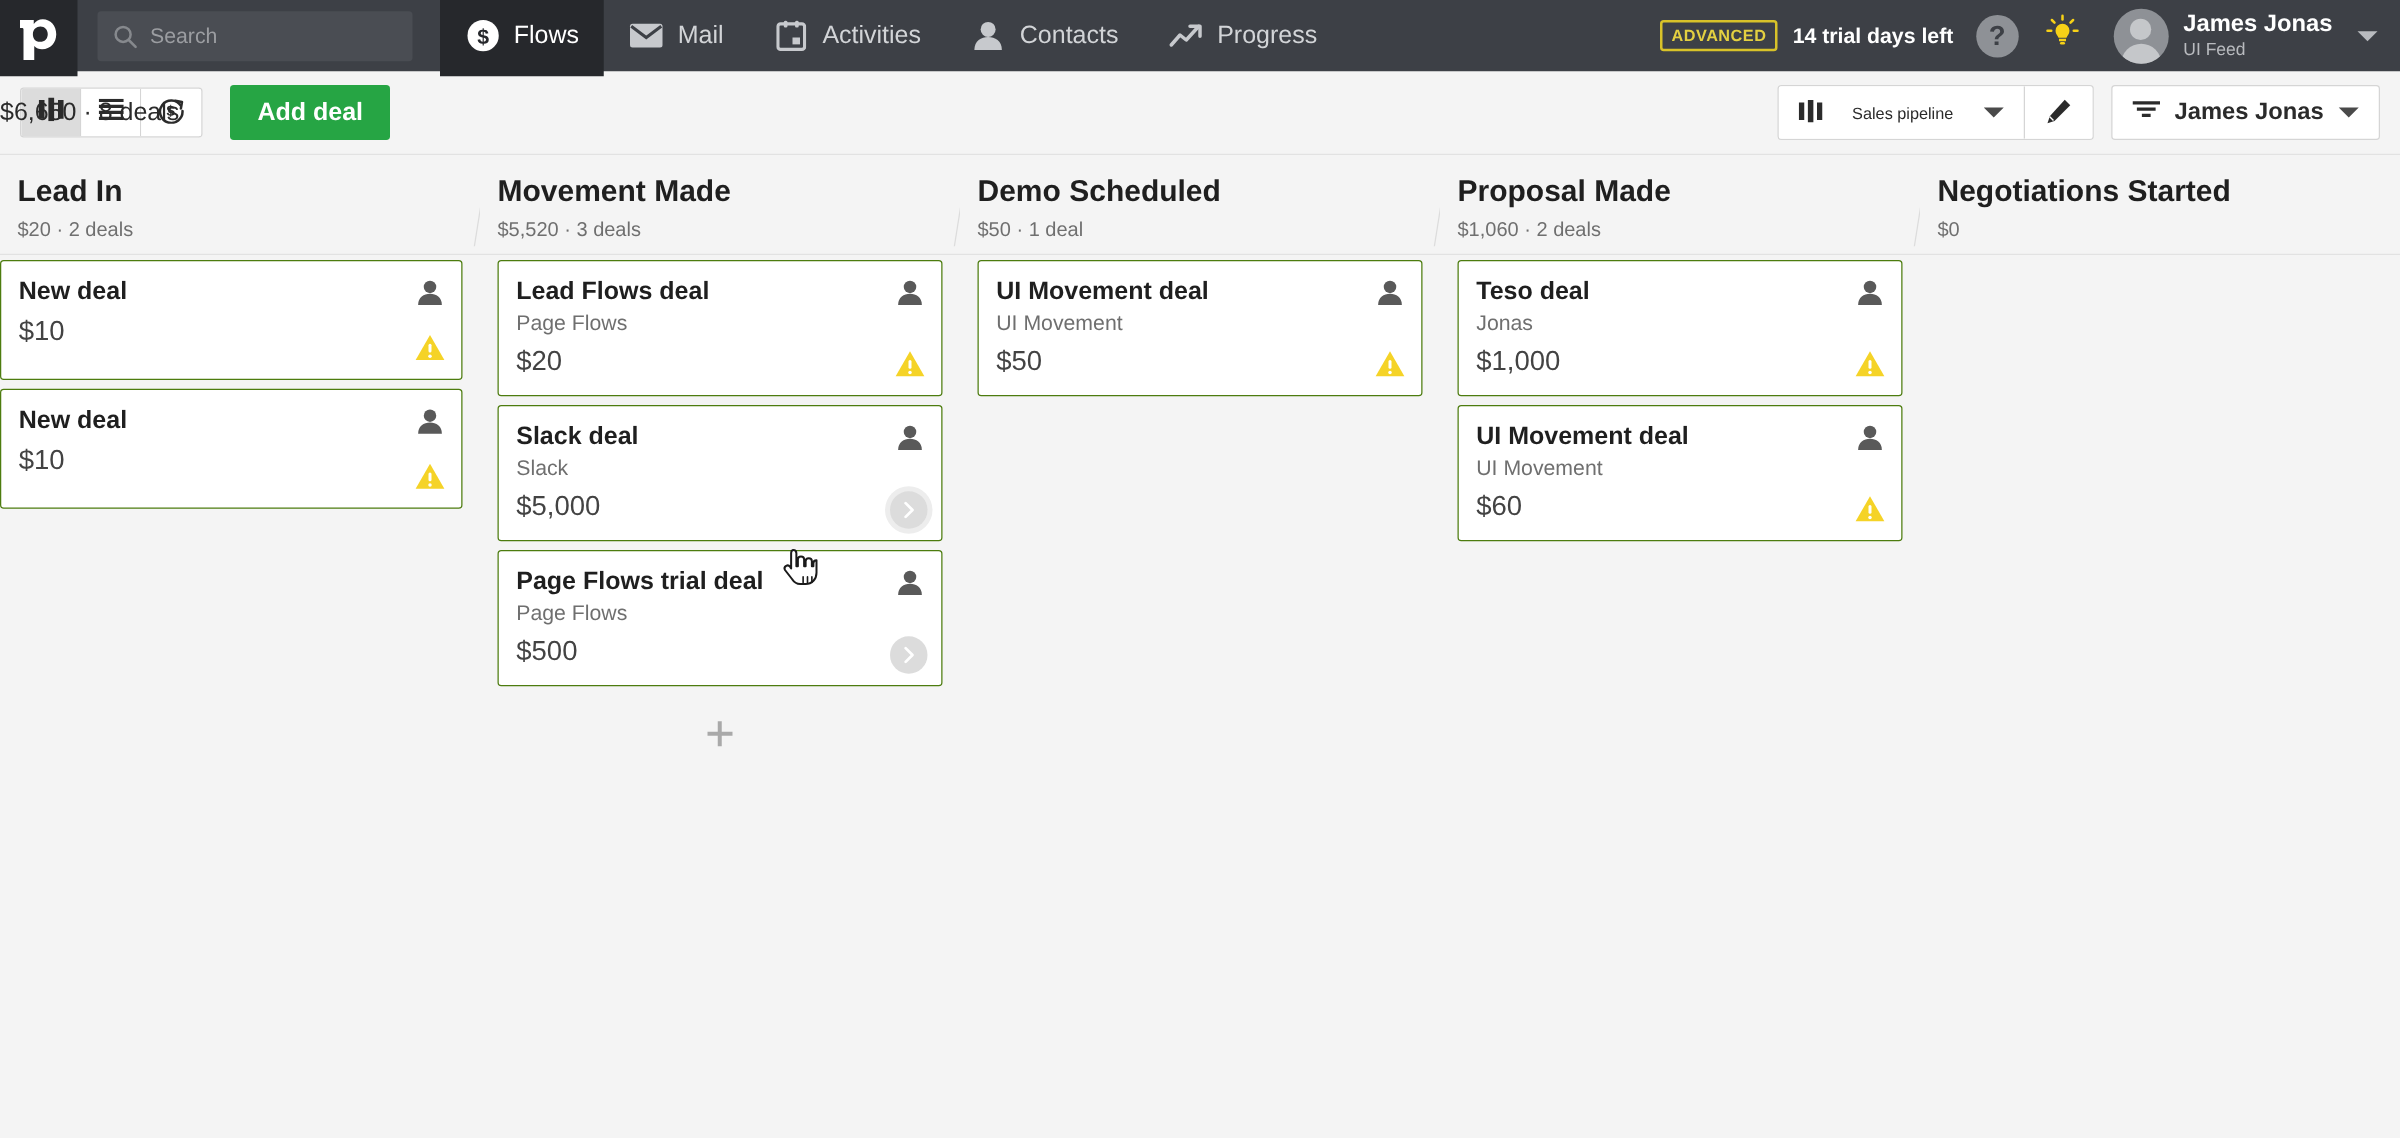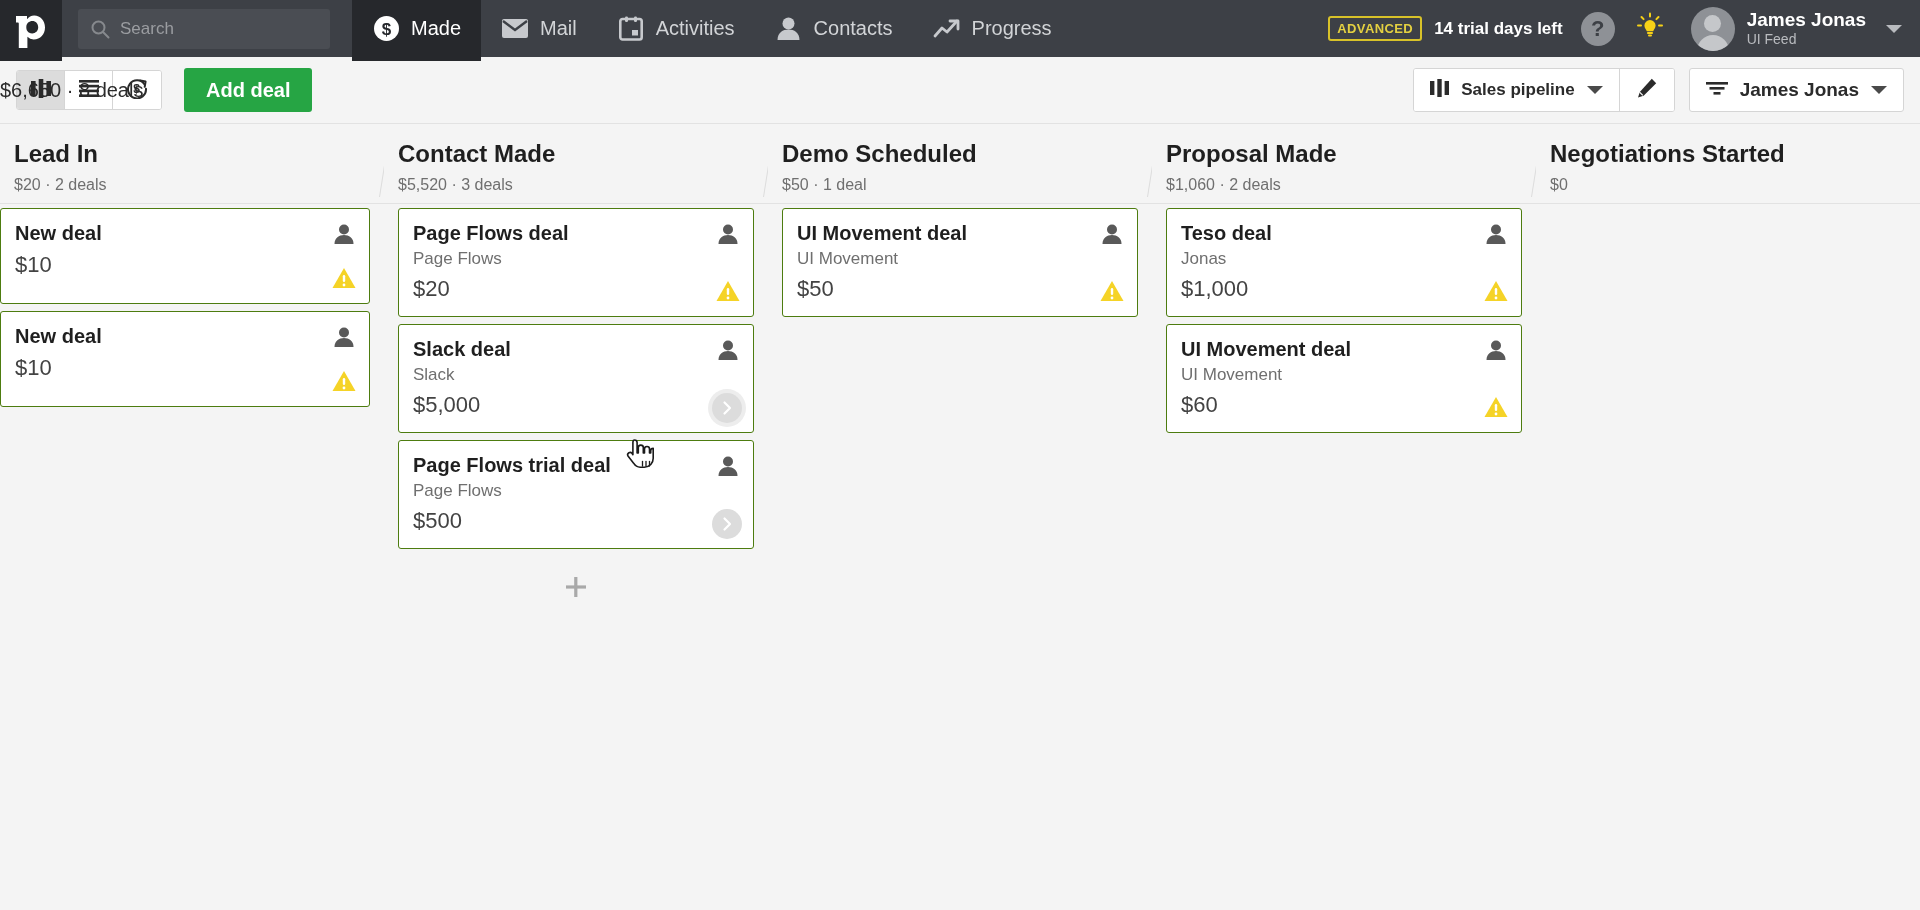--- a/index.html
+++ b/index.html
@@ -136,24 +136,24 @@
   .summary {
     position: absolute; left: 0; right: 0;
     text-align: left;
     font-size: 20px; color: #2b2b2b;
     pointer-events: none;
   }
 
   .tb-right { margin-left: auto; display: flex; align-items: center; gap: 14px; z-index: 2; }
   .pill-group { display: flex; border: 1px solid #d5d5d5; border-radius: 3px; overflow: hidden; background:#fff; height:44px; }
   .pill {
-    display:flex; align-items:center; gap: 12px;
+    display:flex; align-items:center; gap: 24px;
     padding: 0 16px; height: 42px;
     background:#fff; cursor:pointer;
-    font-size: 17px; font-weight: bold; color: #2b2b2b;
+    font-size: 13px; font-weight: normal; color: #2b2b2b;
     border-right: 1px solid #d5d5d5;
     white-space: nowrap;
   }
   .pill:last-child { border-right: none; }
   .pill-solo {
     display:flex; align-items:center; gap: 12px;
     padding: 0 16px; height:44px;
     background:#fff; cursor:pointer;
     border: 1px solid #d5d5d5; border-radius:3px;
     font-size: 19px; font-weight: bold; color: #2b2b2b;
@@ -249,21 +249,21 @@
 
   <div class="navitems">
 
     <div class="navitem active">
       <span class="nicon">
         <svg width="27" height="27" viewBox="0 0 27 27">
           <circle cx="13.5" cy="13.5" r="12.5" fill="#ffffff"></circle>
           <text x="13.5" y="20" font-size="17" font-weight="bold" text-anchor="middle" fill="#26282c" font-family="Liberation Sans, sans-serif">$</text>
         </svg>
       </span>
-      <span>Made</span>
+      <span>Flows</span>
     </div>
 
     <div class="navitem">
       <span class="nicon">
         <svg width="28" height="21" viewBox="0 0 28 21">
           <rect x="1" y="1" width="26" height="19" rx="2" fill="#c7c9cd"></rect>
           <path d="M2 3 L14 12 L26 3" fill="none" stroke="#3d4046" stroke-width="2.4"></path>
         </svg>
       </span>
       <span>Mail</span>
@@ -464,27 +464,27 @@
               <circle cx="12" cy="18" r="1.4" fill="#ffffff"></circle>
             </svg>
         </span>
       </div>
 
     </div>
   </div>
 
   <div class="column">
     <div class="colhead">
-      <div class="coltitle">Contact Made</div>
+      <div class="coltitle">Movement Made</div>
       <div class="colsub">$5,520 · 3 deals</div>
     </div>
     <div class="cards">
 
       <div class="card">
-        <div class="card-title">Page Flows deal</div>
+        <div class="card-title">Lead Flows deal</div>
         <div class="card-org">Page Flows</div>
         <div class="card-val">$20</div>
         <span class="person-icon">
           <svg width="22" height="22" viewBox="0 0 22 22">
               <circle cx="11" cy="6.5" r="5" fill="#595959"></circle>
               <path d="M1.5 21 C1.5 14.8 6 12 11 12 C16 12 20.5 14.8 20.5 21 Z" fill="#595959"></path>
             </svg>
         </span>
         <span class="warn-icon">
           <svg width="24" height="22" viewBox="0 0 24 22">

